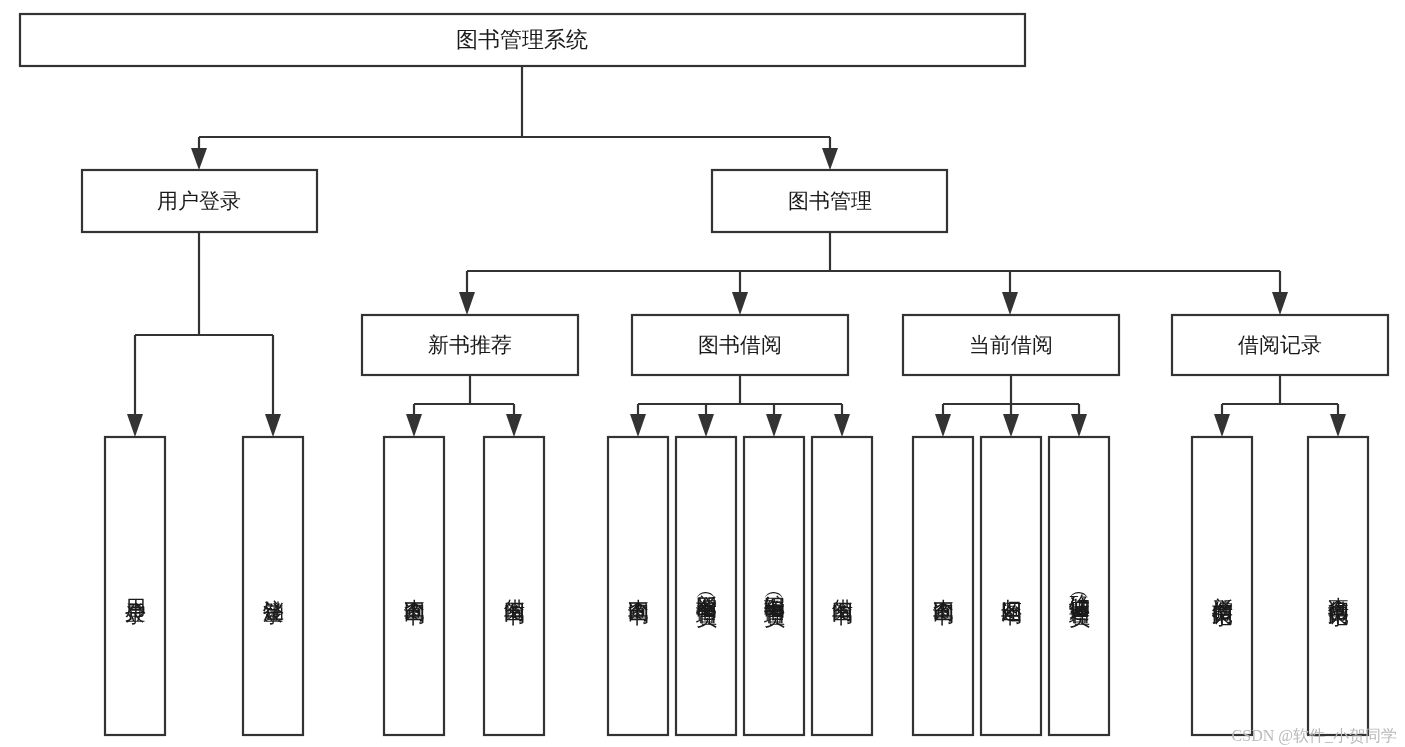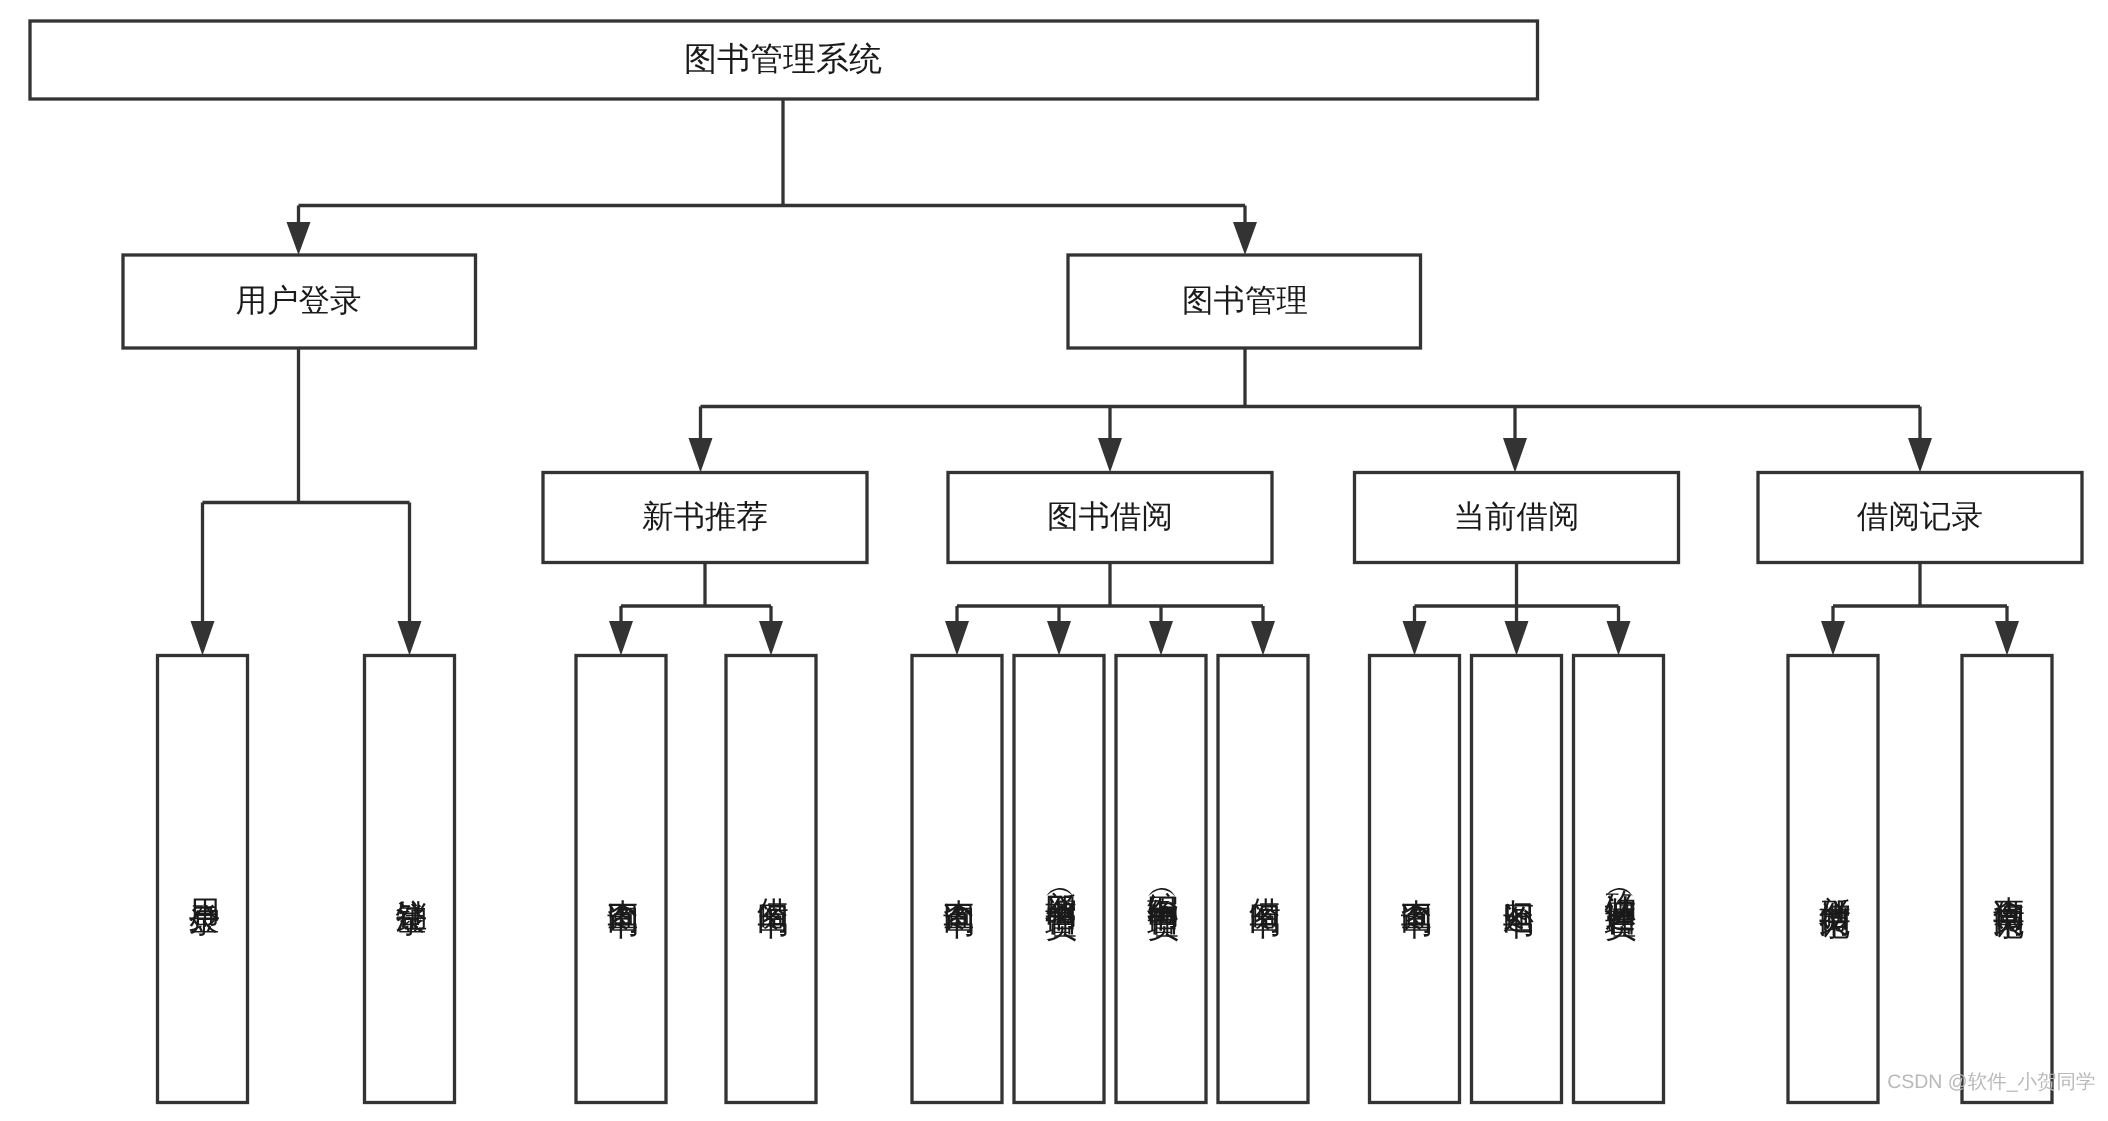--- a/index.html
+++ b/index.html
@@ -65,23 +65,23 @@
     font-family: "Liberation Sans", "DejaVu Sans", sans-serif;
     font-size: 21px;
     line-height: 1.18;
     color: #1a1a1a;
     letter-spacing: 2px;
     white-space: nowrap;
   }
   .watermark {
     position: absolute;
     right: 8px;
-    bottom: 17px;
-    font-family: Liberation Sans, sans-serif;
-    font-size: 13px;
+    bottom: 0;
+    font-family: Liberation Serif, serif;
+    font-size: 16px;
     color: #b9b9b9;
     white-space: nowrap;
     user-select: none;
   }
 </style>
 </head>
 <body>
 
 <div id="diagram-root">
 

